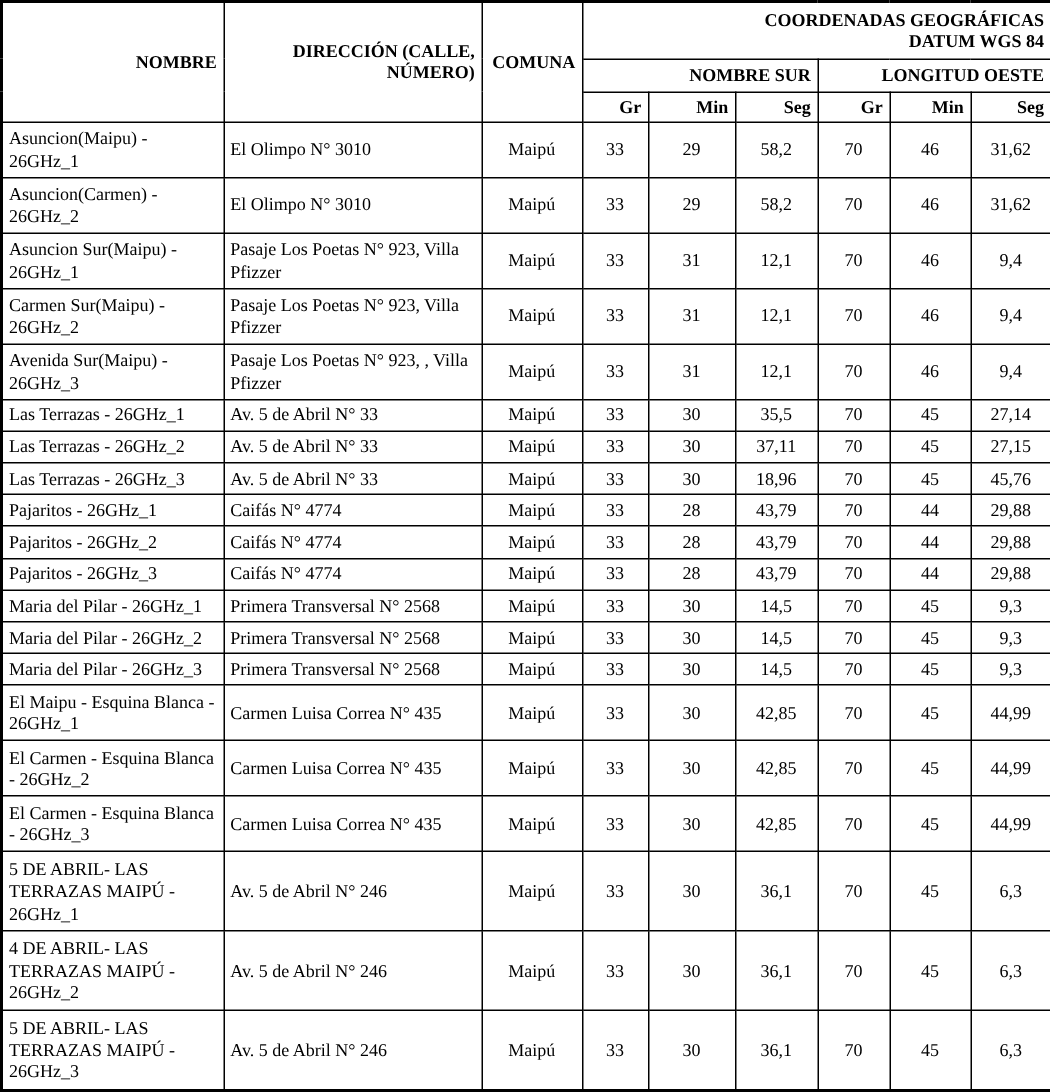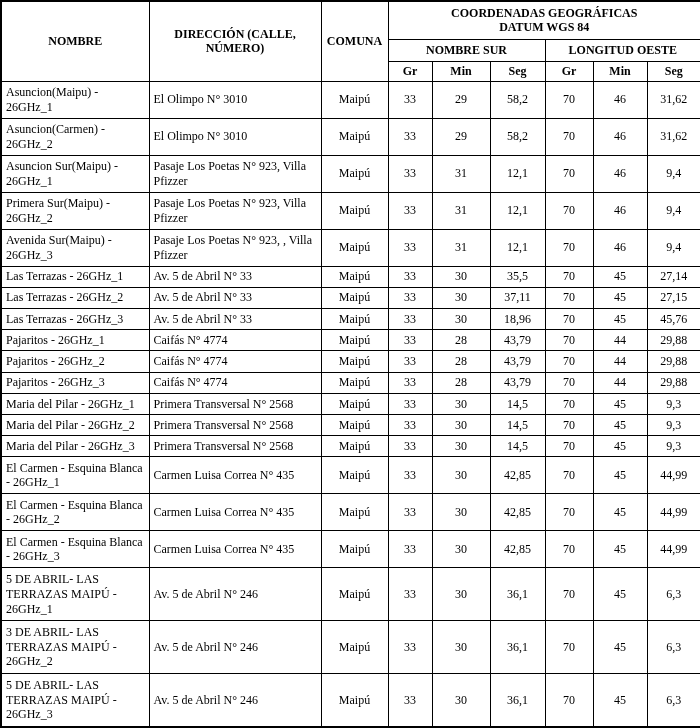--- a/index.html
+++ b/index.html
@@ -27,21 +27,21 @@
     border: 1px solid #000000;
     font-size: 12px;
     line-height: 1.22;
     padding: 2px 4px;
     vertical-align: middle;
     overflow: hidden;
     word-wrap: break-word;
   }
   table.coords th {
     font-weight: bold;
-    text-align: center;
+    text-align: right;
   }
   tr.hrow1 { height: 38px; }
   tr.hrow2 { height: 22px; }
   tr.hrow3 { height: 20px; }
   td.left   { text-align: left; }
   td.center { text-align: center; }
   .pre { white-space: pre-line; }
 </style>
 </head>
 <body>
@@ -108,21 +108,21 @@
           <td class="left">Pasaje Los Poetas N° 923, Villa Pfizzer</td>
           <td class="center">Maipú</td>
           <td class="center">33</td>
           <td class="center">31</td>
           <td class="center">12,1</td>
           <td class="center">70</td>
           <td class="center">46</td>
           <td class="center">9,4</td>
         </tr>
         <tr>
-          <td class="left">Primera Sur(Maipu) - 26GHz_2</td>
+          <td class="left">Carmen Sur(Maipu) - 26GHz_2</td>
           <td class="left">Pasaje Los Poetas N° 923, Villa Pfizzer</td>
           <td class="center">Maipú</td>
           <td class="center">33</td>
           <td class="center">31</td>
           <td class="center">12,1</td>
           <td class="center">70</td>
           <td class="center">46</td>
           <td class="center">9,4</td>
         </tr>
         <tr>
@@ -229,21 +229,21 @@
           <td class="left">Primera Transversal N° 2568</td>
           <td class="center">Maipú</td>
           <td class="center">33</td>
           <td class="center">30</td>
           <td class="center">14,5</td>
           <td class="center">70</td>
           <td class="center">45</td>
           <td class="center">9,3</td>
         </tr>
         <tr>
-          <td class="left">El Carmen - Esquina Blanca - 26GHz_1</td>
+          <td class="left">El Maipu - Esquina Blanca - 26GHz_1</td>
           <td class="left">Carmen Luisa Correa N° 435</td>
           <td class="center">Maipú</td>
           <td class="center">33</td>
           <td class="center">30</td>
           <td class="center">42,85</td>
           <td class="center">70</td>
           <td class="center">45</td>
           <td class="center">44,99</td>
         </tr>
         <tr>
@@ -273,21 +273,21 @@
           <td class="left">Av. 5 de Abril N° 246</td>
           <td class="center">Maipú</td>
           <td class="center">33</td>
           <td class="center">30</td>
           <td class="center">36,1</td>
           <td class="center">70</td>
           <td class="center">45</td>
           <td class="center">6,3</td>
         </tr>
         <tr>
-          <td class="left">3 DE ABRIL- LAS TERRAZAS MAIPÚ - 26GHz_2</td>
+          <td class="left">4 DE ABRIL- LAS TERRAZAS MAIPÚ - 26GHz_2</td>
           <td class="left">Av. 5 de Abril N° 246</td>
           <td class="center">Maipú</td>
           <td class="center">33</td>
           <td class="center">30</td>
           <td class="center">36,1</td>
           <td class="center">70</td>
           <td class="center">45</td>
           <td class="center">6,3</td>
         </tr>
         <tr>

